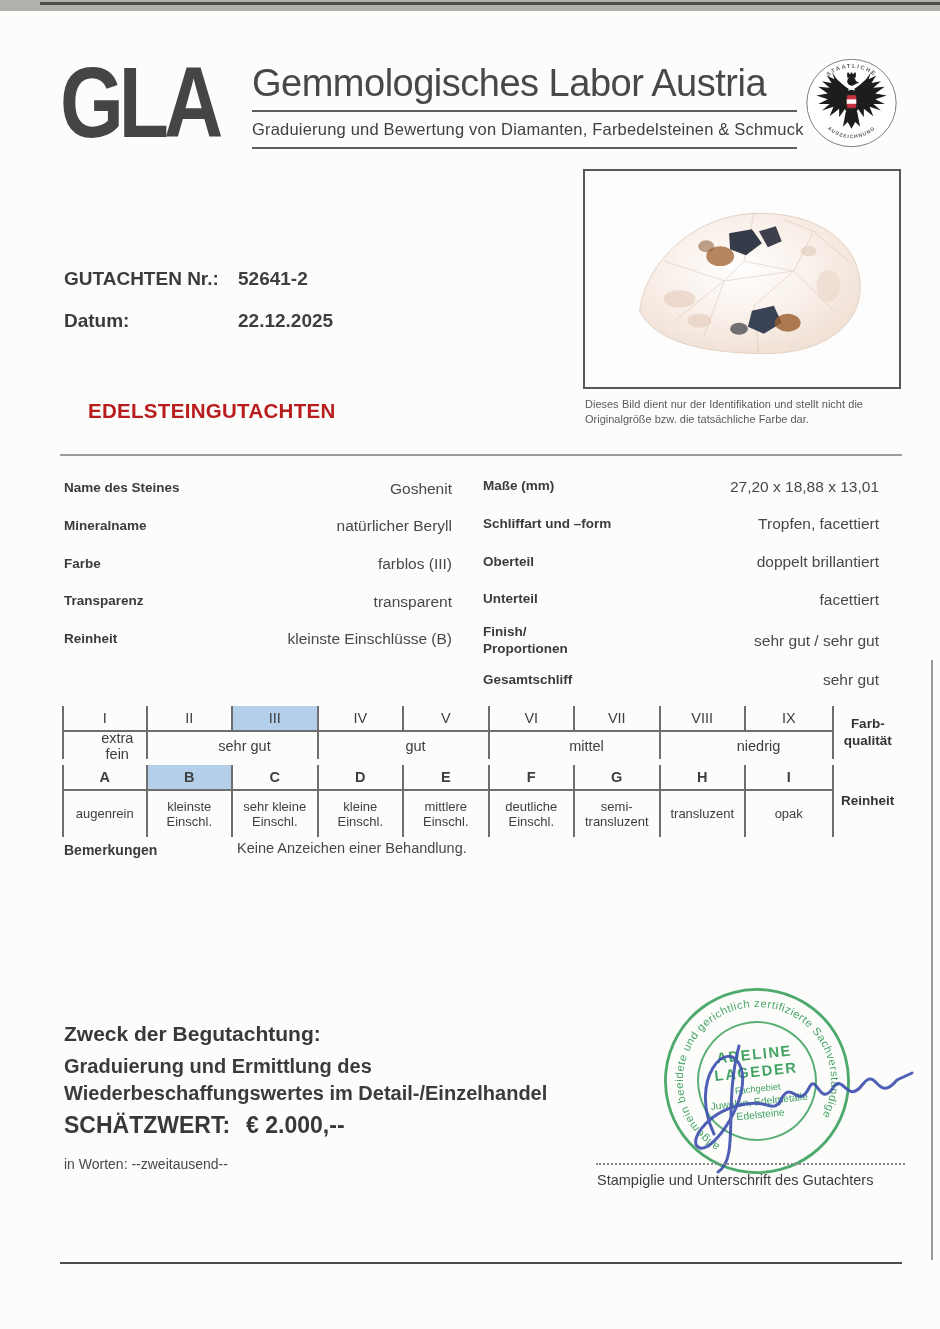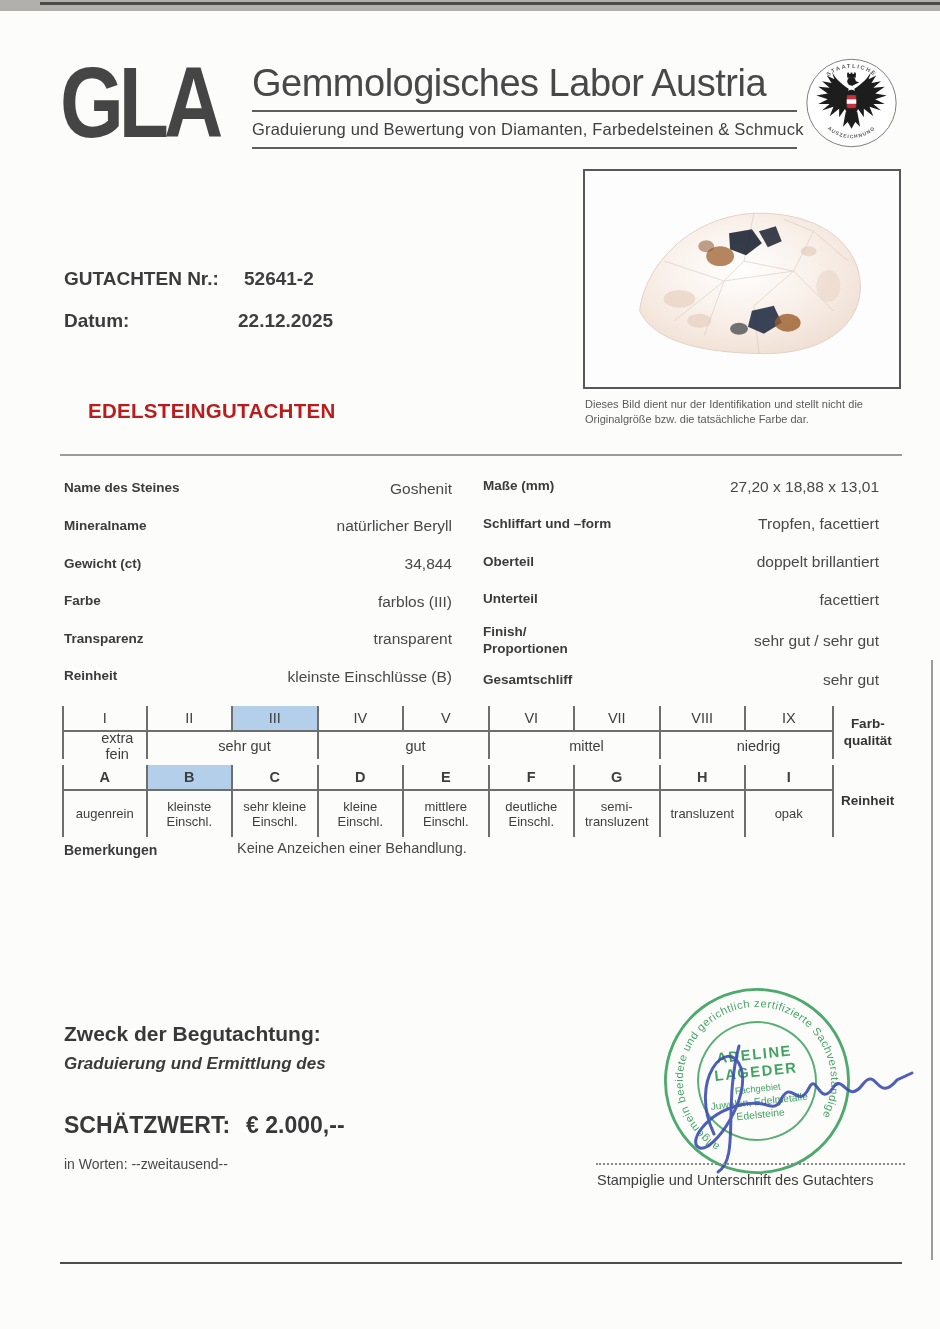--- a/index.html
+++ b/index.html
@@ -22,21 +22,21 @@
   .title-block { left:252px; top:62px; width:545px; }
   .main-title { font-size:38px; font-weight:400; color:#484848; letter-spacing:-.5px; white-space:nowrap; }
   .rule1 { margin-top:5px; border-top:2px solid #5d5d5d; }
   .subtitle { margin-top:8px; font-size:16.5px; font-weight:500; color:#404040; letter-spacing:.2px; white-space:nowrap; }
   .rule2 { margin-top:8px; border-top:2px solid #5d5d5d; }
   .emblem { left:804px; top:57px; width:95px; height:92px; }
 
   
   .fld-label { font-weight:bold; font-size:19px; color:#3b3b3b;text-align:right; }
   .fld-value { font-weight:bold; font-size:19px; color:#3f3f3f; }
-  .gnr-l { left:64px; top:268px; } .gnr-v { left:238px; top:268px;margin-left:6px; }
+  .gnr-l { left:64px; top:268px; } .gnr-v { left:238px; top:268px; }
   .dat-l { left:64px; top:310px; } .dat-v { left:238px; top:310px; }
 
   
   .photo-box { left:583px; top:169px; width:318px; height:220px;
                border:2px solid #585858; background:#fdfdfd; }
   .photo-caption { left:585px; top:397px; width:278px; font-size:11px; line-height:1.32;
                    color:#5a5a5a; text-align:justify; }
   .doc-title { left:64px; top:399px; font-size:20.5px; font-weight:bold; letter-spacing:.3px; color:#b91c1c;margin-left:24px; }
   .divider { left:60px; top:454px; width:842px; border-top:2px solid #9c9c9c; }
 
@@ -67,21 +67,21 @@
           display:flex; align-items:center; justify-content:center; text-align:center;
           font-weight:bold; font-size:13.5px; color:#333; padding:0 2px; line-height:1.2; }
 
   
   .rem-l { left:64px; top:842px; font-weight:bold; font-size:14px; color:#3b3b3b; }
   .rem-v { left:237px; top:840px; font-size:14.5px; color:#474747; }
 
   
   .purpose { left:64px; top:1022px; }
   .purpose-title { font-size:21px; font-weight:bold; color:#383838; margin-bottom:7px; }
-  .purpose-line { font-size:17px; font-weight:bold; color:#3b3b3b; line-height:1.35;font-style:italic; }
+  .purpose-line { font-size:20px; font-weight:bold; color:#3b3b3b; line-height:1.35; }
   .valuation { left:64px; top:1112px; display:flex; gap:16px; align-items:baseline;
                font-size:23px; font-weight:bold; color:#383838; }
   .in-words { left:64px; top:1156px; font-size:14px; color:#484848; }
 
   
   .stamp { left:648px; top:972px; width:218px; height:218px; }
   .signature { left:618px; top:1018px; width:302px; height:162px; pointer-events:none; }
   .dotline { left:596px; top:1163px; width:309px; border-top:2px dotted #8a8a8a; }
   .stamp-caption { left:597px; top:1172px; font-size:14.5px; color:#3d3d3d; }
 
@@ -181,24 +181,20 @@
   <div class="abs divider"></div>
 
   <div class="abs props-left">
     <div class="prop-row">
         <span class="p-label">Name des Steines</span>
         <span class="p-value">Goshenit</span>
       </div>
     <div class="prop-row">
         <span class="p-label">Mineralname</span>
         <span class="p-value">natürlicher Beryll</span>
-      </div>
-    <div class="prop-row">
-        <span class="p-label">Gewicht (ct)</span>
-        <span class="p-value">34,844</span>
       </div>
     <div class="prop-row">
         <span class="p-label">Farbe</span>
         <span class="p-value">farblos (III)</span>
       </div>
     <div class="prop-row">
         <span class="p-label">Transparenz</span>
         <span class="p-value">transparent</span>
       </div>
     <div class="prop-row">
@@ -274,20 +270,21 @@
       <div class="cell cat desc noline">opak</div>
     </div>
   </div>
 
   <div class="abs rem-l">Bemerkungen</div>
   <div class="abs rem-v">Keine Anzeichen einer Behandlung.</div>
 
   <div class="abs purpose">
     <div class="purpose-title">Zweck der Begutachtung:</div>
     <div class="purpose-line">Graduierung und Ermittlung des</div>
+    <div class="purpose-line">Wiederbeschaffungswertes im Detail-/Einzelhandel</div>
   </div>
 
   <div class="abs valuation">
     <span>SCHÄTZWERT:</span>
     <span>€ 2.000,--</span>
   </div>
   <div class="abs in-words">in Worten: --zweitausend--</div>
 
   <div class="abs stamp">
     <svg viewBox="0 0 200 200" width="218" height="218">

